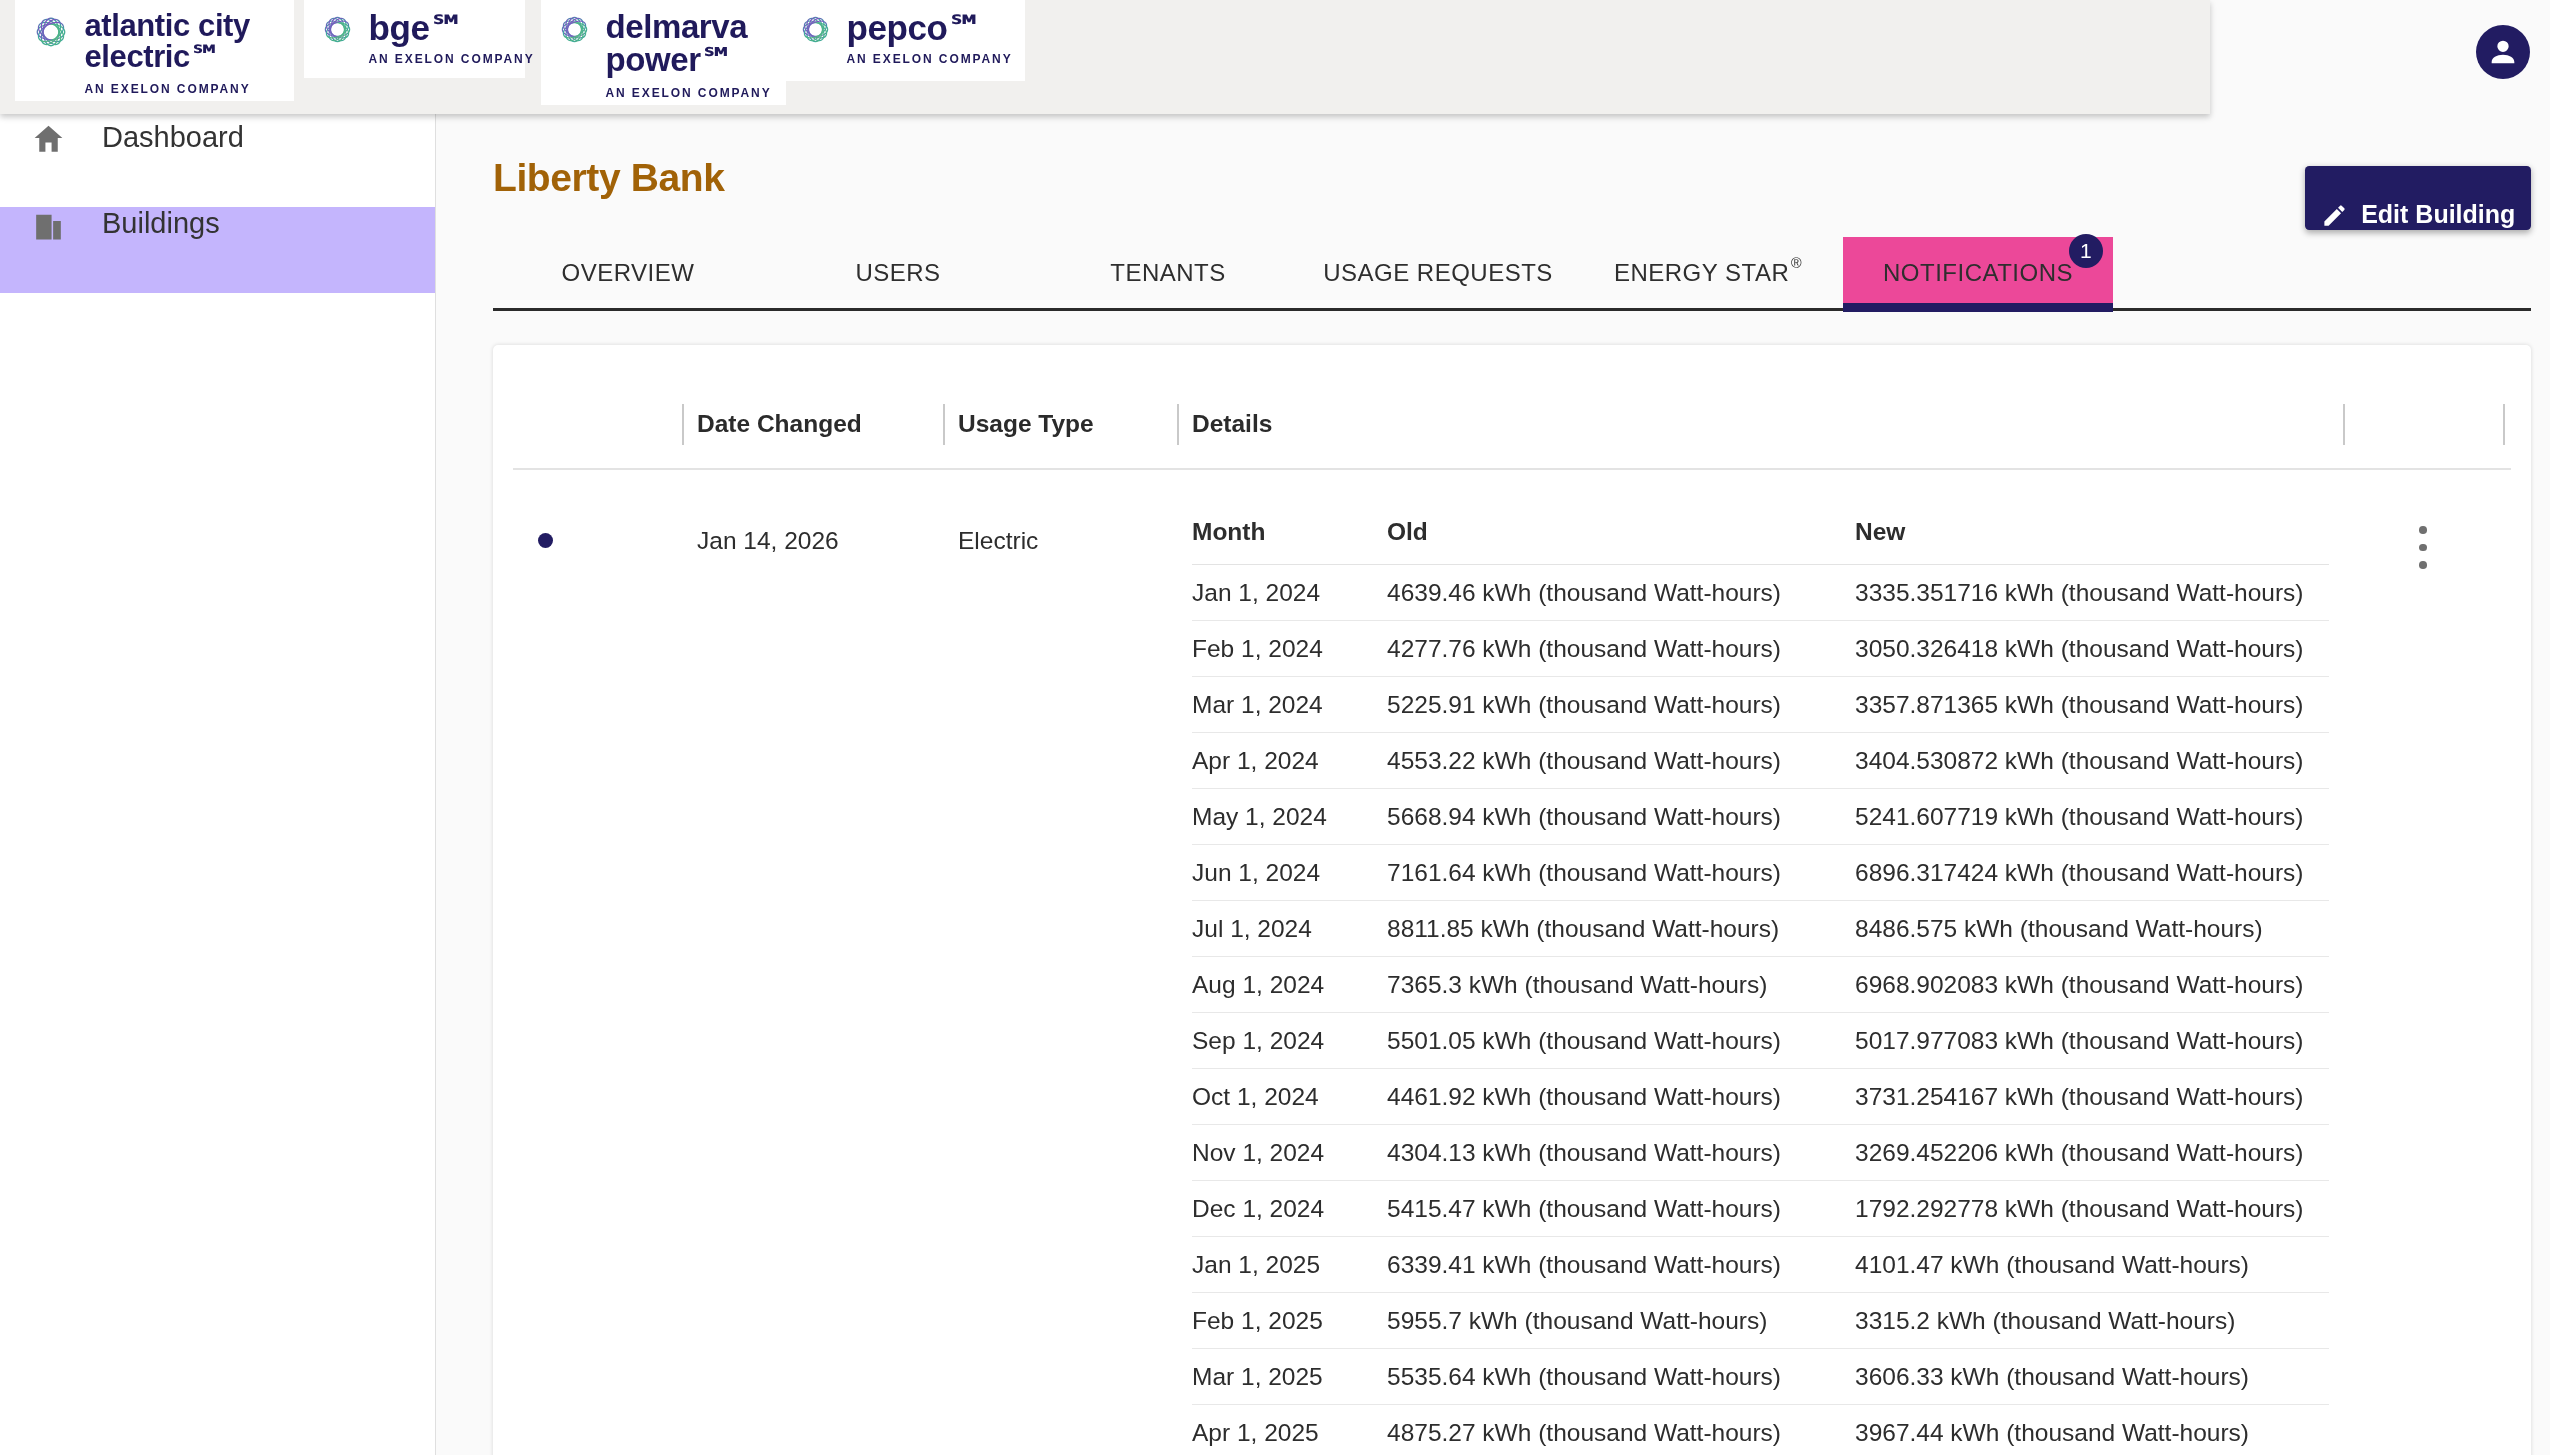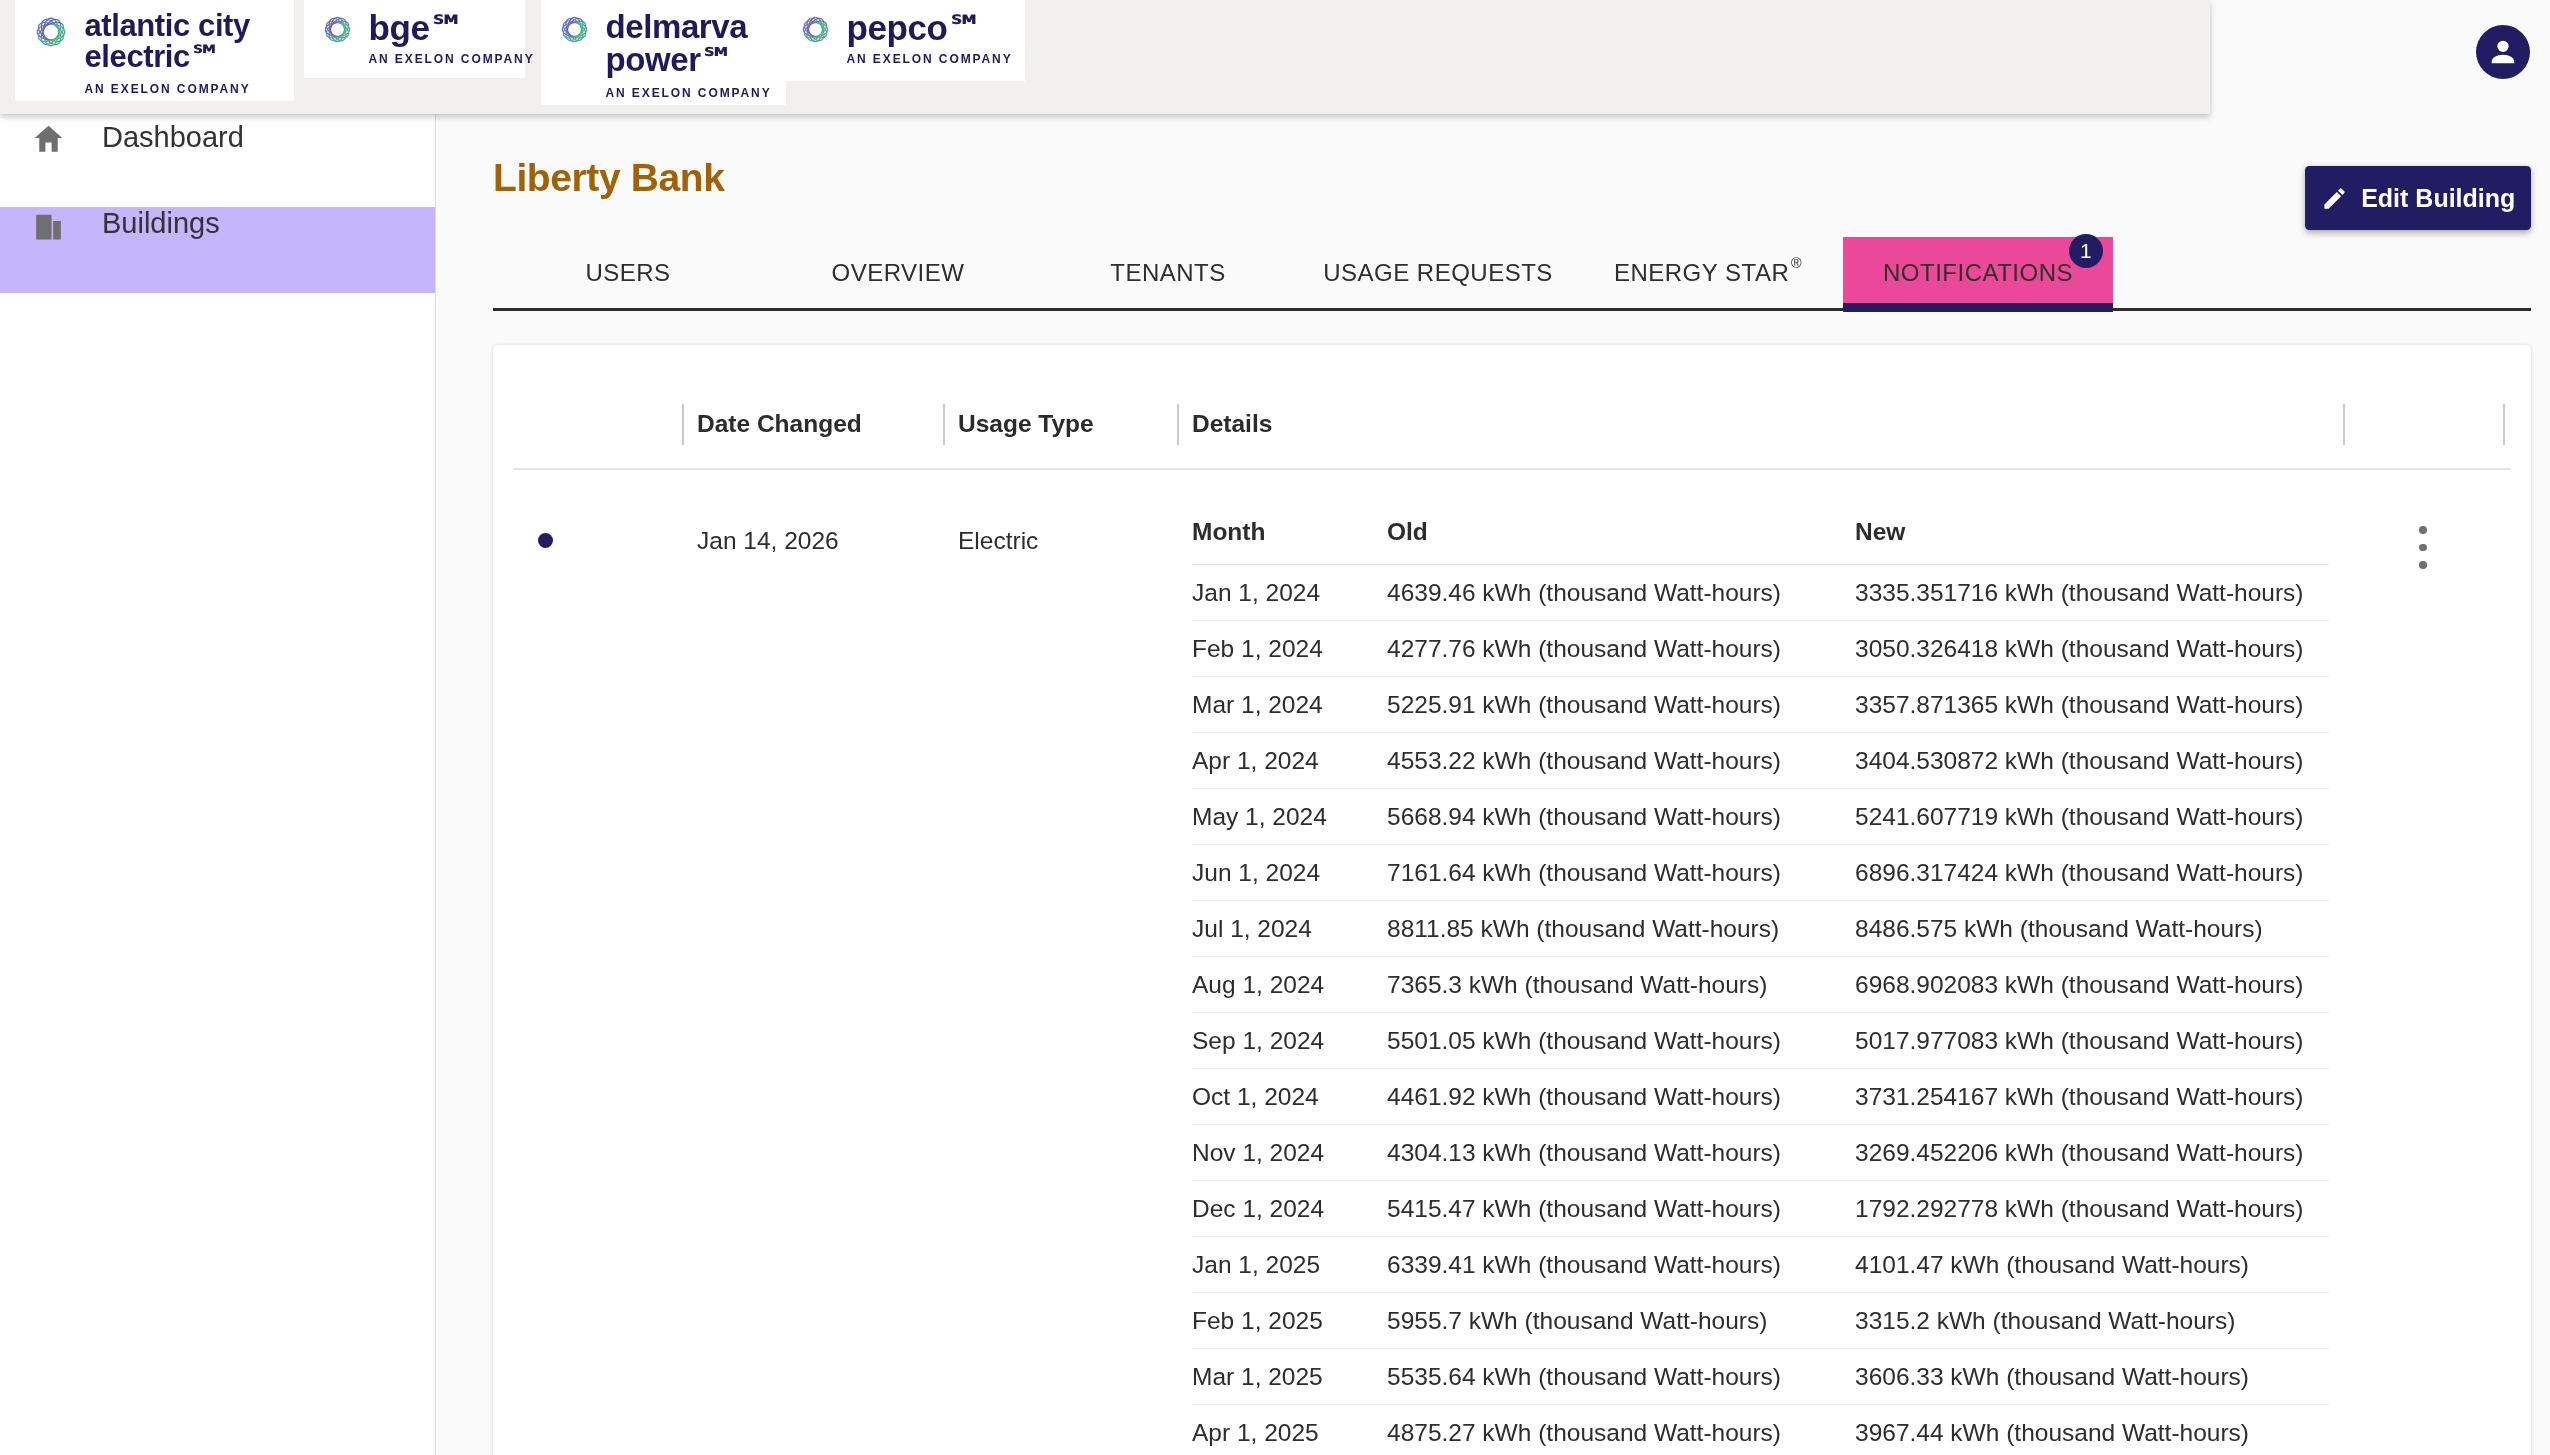--- a/index.html
+++ b/index.html
@@ -44,21 +44,21 @@
     border-right:1.7px solid #dfdfdf;z-index:10;padding-top:6.8px}
   .side-item{height:86px;display:flex;align-items:flex-start;gap:35px;padding-left:30px;
     font-size:29px;color:#333;cursor:pointer}
   .side-item.active{background:#c4b5fd}
   
   .main{position:absolute;left:436px;top:114px;right:0;bottom:0;background:var(--page-bg)}
   .page-title{position:absolute;left:57px;top:42px;margin:0;font-size:39px;line-height:44px;
     font-weight:600;letter-spacing:-0.4px;color:#a16207}
   .edit-btn{position:absolute;left:1869px;top:52px;width:226px;height:64px;background:var(--navy);
     color:#fff;border:none;border-radius:4.2px;font-size:25px;font-weight:600;
-    font-family:inherit;display:flex;align-items:center;justify-content:center;gap:13.5px;
+    font-family:inherit;display:flex;align-items:flex-end;justify-content:center;gap:13.5px;
     box-shadow:0 2.5px 6px rgba(0,0,0,.32);cursor:pointer}
   .tabbar{position:absolute;left:57px;top:123px;height:72px;display:flex;z-index:3}
   .tab{width:270px;height:72px;position:relative;display:flex;align-items:center;justify-content:center;
     font-size:24px;letter-spacing:0.5px;color:#2e2e2e;font-weight:500;cursor:pointer}
   .tab.active{background:#ec4899}
   .tab.active::after{content:"";position:absolute;left:0;right:0;bottom:-2.5px;height:8.5px;background:var(--navy)}
   .tab .tab-sup{font-size:14.4px;position:relative;top:-10px;margin-left:1.7px}
   .tab-badge{position:absolute;top:-3.4px;right:10px;min-width:34px;height:34px;border-radius:50%;
     background:var(--navy);color:#fff;font-size:21px;display:flex;align-items:center;justify-content:center}
   .tabs-underline{position:absolute;left:57px;top:194px;width:2038px;height:2.5px;background:#2b2b2b;z-index:2}
@@ -169,25 +169,25 @@
 
   <button class="edit-btn">
     <svg width="27" height="27" viewBox="0 0 24 24">
       <path fill="#ffffff" d="M3 17.25V21h3.75L17.81 9.94l-3.75-3.75L3 17.25zM20.71 7.04a1 1 0 0 0 0-1.41l-2.34-2.34a1 1 0 0 0-1.41 0l-1.83 1.83 3.75 3.75 1.83-1.83z"></path>
     </svg>
     <span>Edit Building</span>
   </button>
 
   <div class="tabbar">
       <div class="tab">
+    <span class="tab-label">OVERVIEW</span>
+
+  </div>
+      <div class="tab">
     <span class="tab-label">USERS</span>
-
-  </div>
-      <div class="tab">
-    <span class="tab-label">OVERVIEW</span>
 
   </div>
       <div class="tab">
     <span class="tab-label">TENANTS</span>
 
   </div>
       <div class="tab">
     <span class="tab-label">USAGE REQUESTS</span>
 
   </div>

